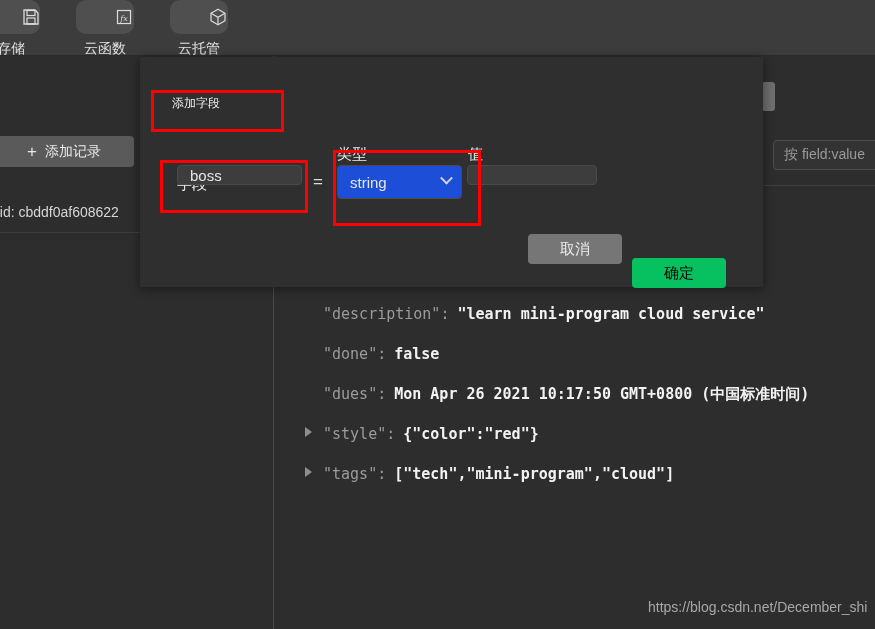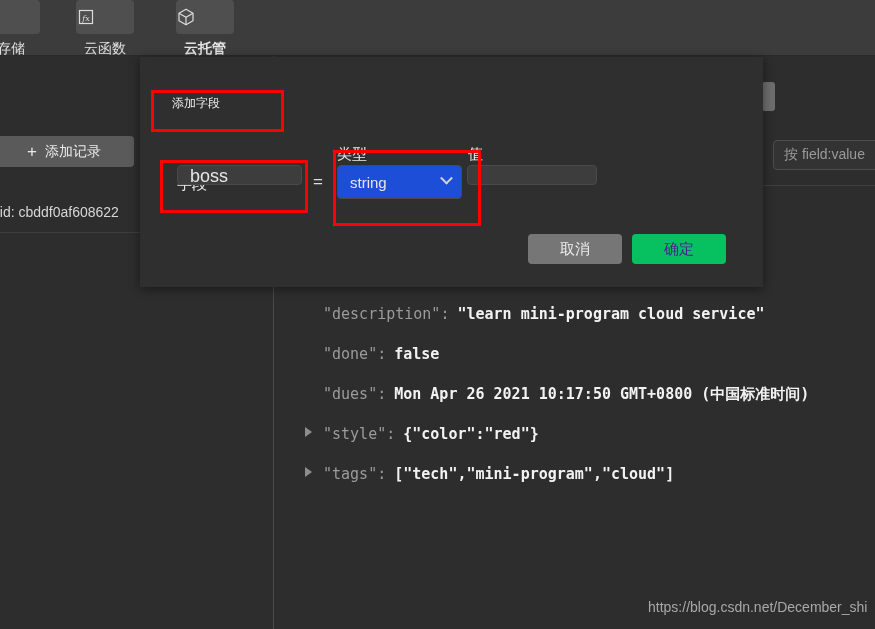--- a/index.html
+++ b/index.html
@@ -20,22 +20,22 @@
   }
   .tb-item {
     position: absolute; top: 0; height: 56px;
     display: flex; flex-direction: column; align-items: center;
     justify-content: flex-start;
     cursor: pointer;
   }
   .tb-icon {
     width: 58px; height: 42px; margin-top: 0px;
     background: #4f4f4f;
-    border-radius: 4px;
-    display: flex; align-items: center; justify-content: flex-start;
+    border-radius: 10px;
+    display: flex; align-items: center; justify-content: flex-end;
     position: relative;
   }
   .tb-label {
     font-size: 14px; color: #e2e2e2; margin-top: 6px;
     white-space: nowrap; line-height: 16px;
   }
   .tb-caret {
     position: absolute; right: 7px; top: 12px;
     width: 0; height: 0;
     border-left: 4px solid transparent;
@@ -132,22 +132,22 @@
   .field-label {
     position: absolute; font-size: 15px; color: #ededed; white-space: nowrap;
   }
   .lbl-field { left: 37px; top: 88px; margin-top: 30px; }
   .lbl-type  { left: 197px; top: 88px; }
   .lbl-value { left: 328px; top: 88px; }
 
   .dlg-input {
     position: absolute; height: 20px;
     background: #3d3d3d; border: 1px solid #4a4a4a; border-radius: 4px;
-    display: flex; align-items: flex-start; padding: 0 12px;
-    font-size: 18px; color: #e6e6e6; cursor: text;
+    display: flex; align-items: flex-end; padding: 0 12px;
+    font-size: 15px; color: #e6e6e6; cursor: text;
   }
   .in-field { left: 37px; top: 108px; width: 125px; }
   .in-value { left: 327px; top: 108px; width: 130px; }
 
   .eq-sign {
     position: absolute; left: 173px; top: 115px;
     font-size: 17px; color: #dcdcdc;
   }
   .dlg-select {
     position: absolute; left: 197px; top: 108px; width: 125px; height: 34px;
@@ -160,21 +160,21 @@
     width: 9px; height: 9px;
     border-right: 2px solid #d2d2d2; border-bottom: 2px solid #d2d2d2;
     transform: rotate(45deg) translate(-3px,-3px);
   }
   .dlg-btn {
     position: absolute; top: 177px; height: 30px; width: 94px;
     border-radius: 4px; display: flex; align-items: center;
     justify-content: center; font-size: 15px; cursor: pointer;
   }
   .btn-cancel { left: 388px; background: #767676; color: #ededed; }
-  .btn-ok     { left: 492px; background: #07c160; color: #4c1d95; }
+  .btn-ok     { left: 492px; background: #07c160; color: #000000; margin-top: 24px; }
 
   
   .anno {
     position: absolute; border: 3px solid #ff0000; pointer-events: none;
   }
   .anno-title { left: 151px; top: 90px;  width: 133px; height: 42px; }
   .anno-field { left: 160px; top: 160px; width: 148px; height: 53px; }
   .anno-type  { left: 333px; top: 150px; width: 148px; height: 76px; }
 </style>
 </head>
@@ -198,21 +198,21 @@
     <div class="tb-item" style="left:76px;">
       <div class="tb-icon">
         <svg class="svgi" width="20" height="20" viewBox="0 0 20 20">
           <rect x="3.5" y="3.5" width="13" height="13" fill="none" stroke="#dcdcdc" stroke-width="1.2"></rect>
           <text x="10" y="13.5" font-size="8" font-style="italic" fill="#dcdcdc" text-anchor="middle" font-family="DejaVu Serif, serif">fx</text>
         </svg>
       </div>
       <div class="tb-label">云函数</div>
     </div>
 
-    <div class="tb-item" style="left:176px;font-weight:bold;">
+    <div class="tb-item" style="left:170px;">
       <div class="tb-icon">
         <svg class="svgi" width="20" height="20" viewBox="0 0 20 20">
           <path d="M10 2.2 17 6.2v7.6L10 17.8 3 13.8V6.2z" fill="none" stroke="#dcdcdc" stroke-width="1.2" stroke-linejoin="round"></path>
           <path d="M3 6.2 10 10.2 17 6.2M10 10.2v7.6" fill="none" stroke="#dcdcdc" stroke-width="1.2"></path>
         </svg>
       </div>
       <div class="tb-label">云托管</div>
     </div>
 
   </div>

